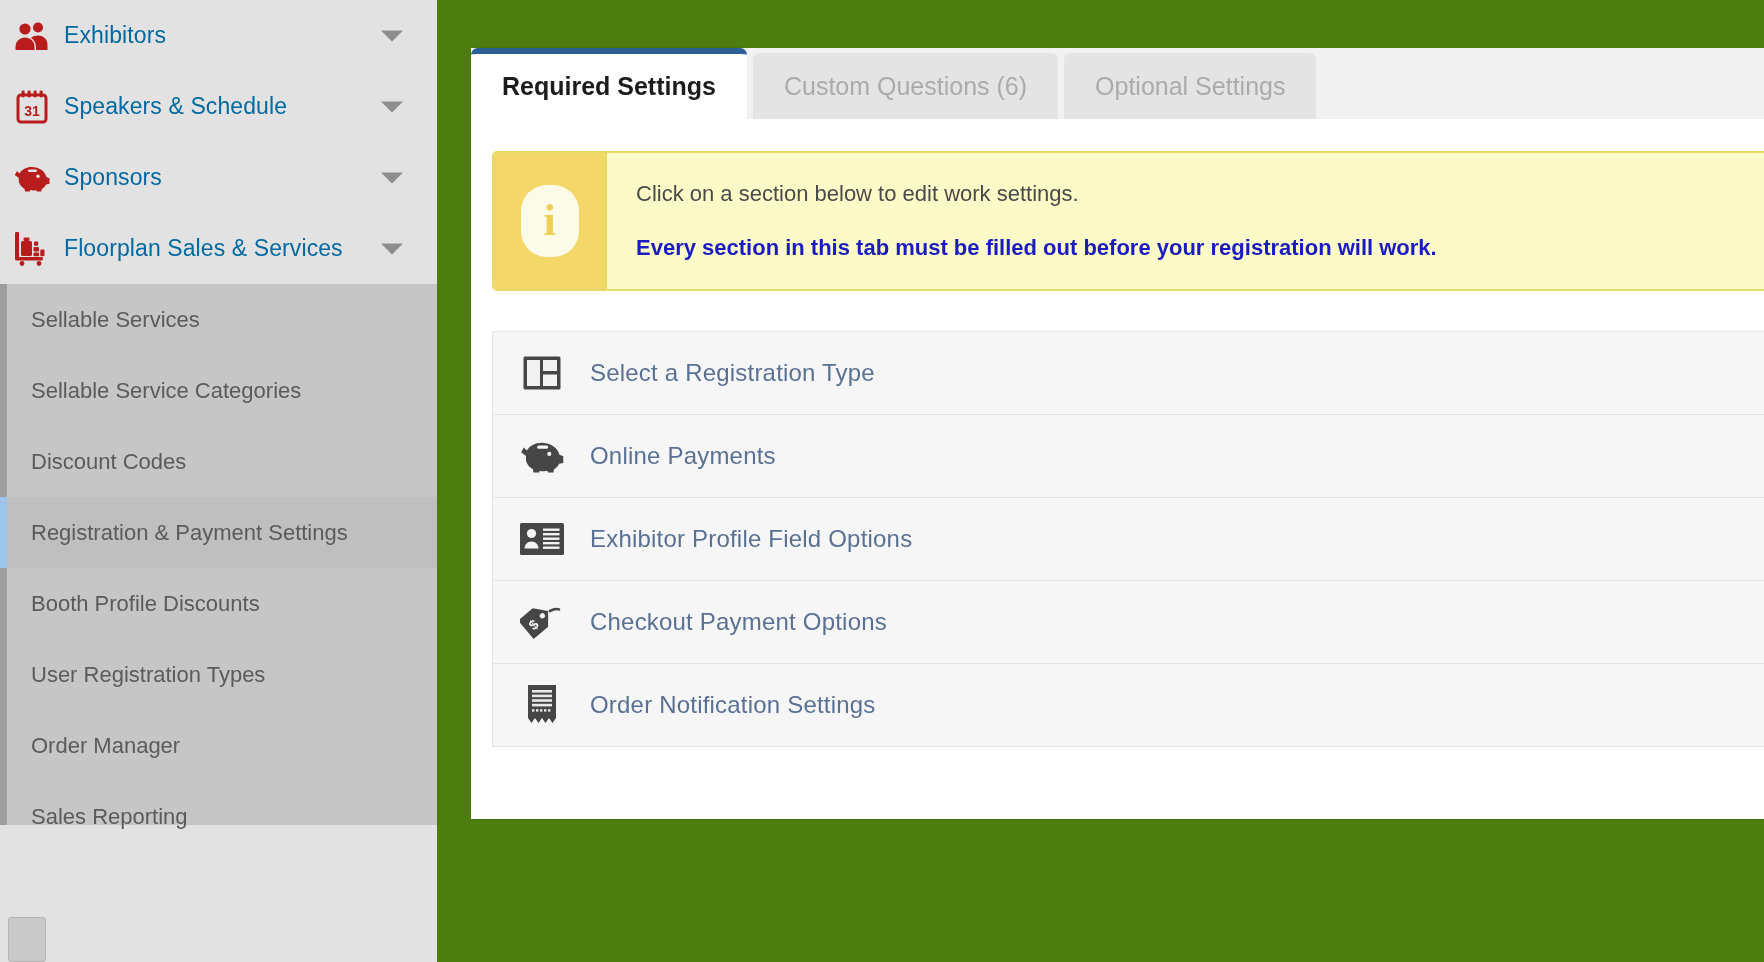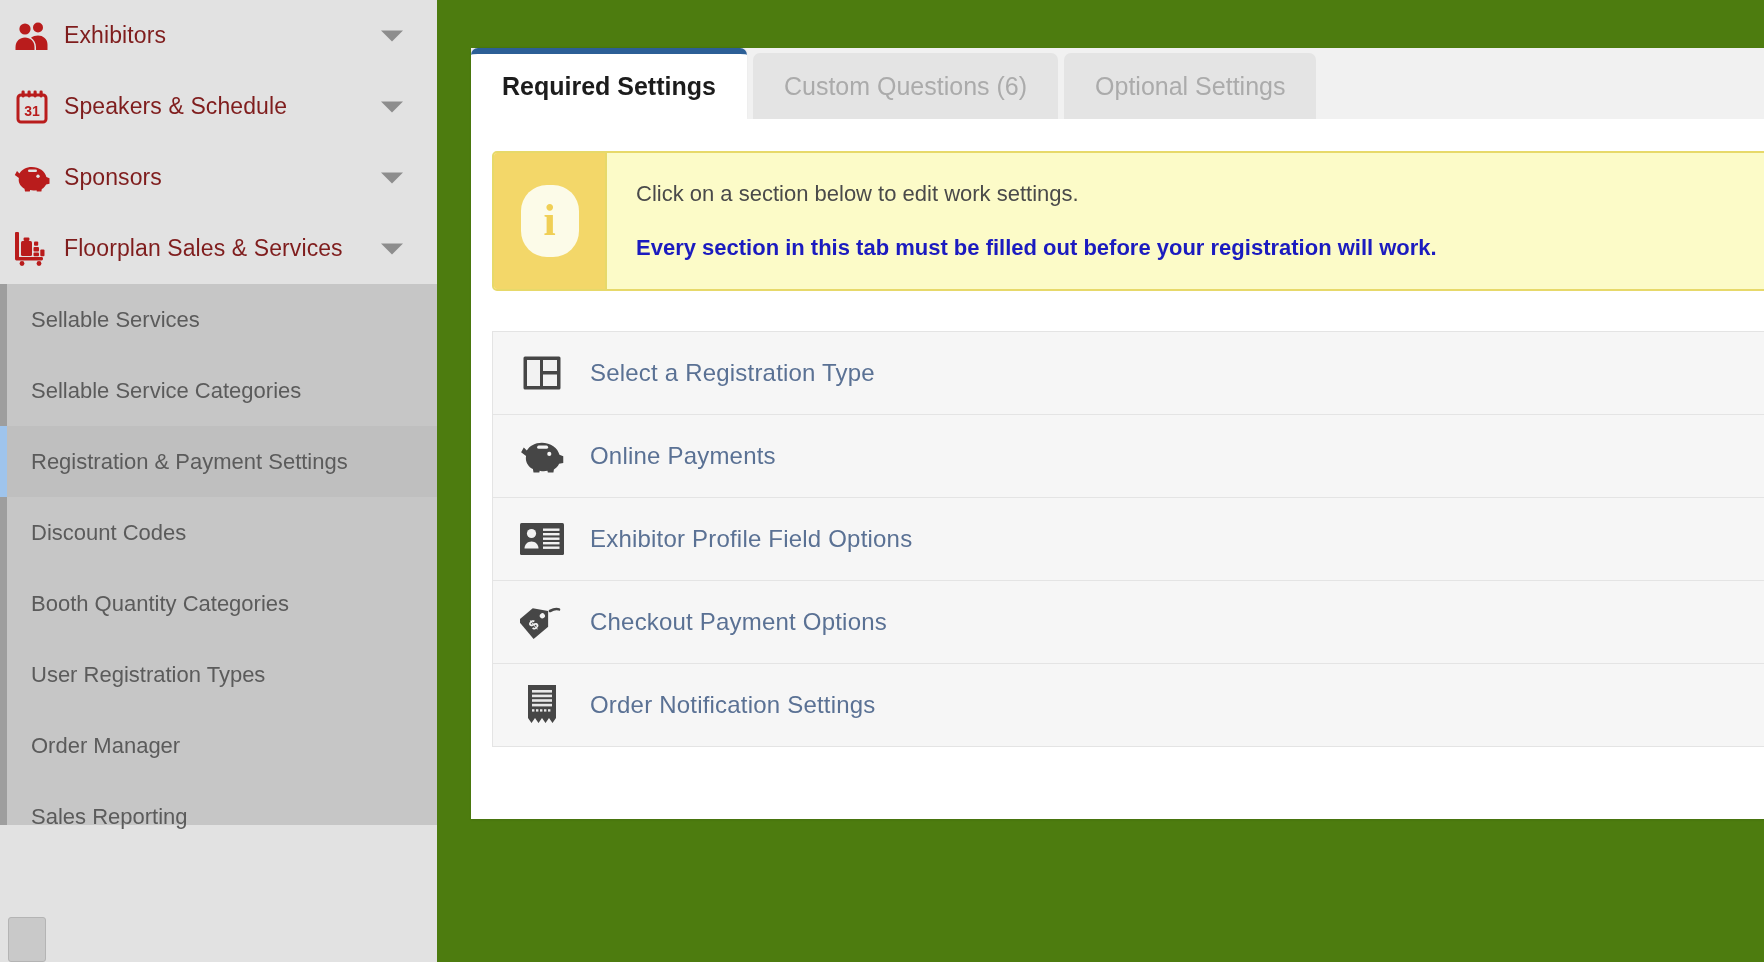--- a/index.html
+++ b/index.html
@@ -28,21 +28,21 @@
     cursor: pointer;
   }
   .nav-ico {
     width: 52px; flex: 0 0 52px;
     display: flex; justify-content: center;
     color: #b91c1c;
   }
   .nav-ico svg { display: block; }
   .nav-label {
     font-size: 23px;
-    color: #7f1d1d;
+    color: #0369a1;
     letter-spacing: .1px;
     padding-left: 6px;
     white-space: nowrap;
   }
   .caret {
     position: absolute; right: 34px; top: 50%;
     transform: translateY(-50%);
     width: 0; height: 0;
     border-left: 11px solid transparent;
     border-right: 11px solid transparent;
@@ -275,28 +275,28 @@
       </div>
     </div>
 
     <div class="submenu">
       <div class="sub-item">
         <span>Sellable Services</span>
       </div>
       <div class="sub-item">
         <span>Sellable Service Categories</span>
       </div>
+      <div class="sub-item">
+        <span>Discount Codes</span>
+      </div>
       <div class="sub-item active">
         <span>Registration &amp; Payment Settings</span>
       </div>
       <div class="sub-item">
-        <span>Discount Codes</span>
-      </div>
-      <div class="sub-item">
-        <span>Booth Quantity Categories</span>
+        <span>Booth Profile Discounts</span>
       </div>
       <div class="sub-item">
         <span>User Registration Types</span>
       </div>
       <div class="sub-item">
         <span>Order Manager</span>
       </div>
       <div class="sub-item">
         <span>Sales Reporting</span>
       </div>

